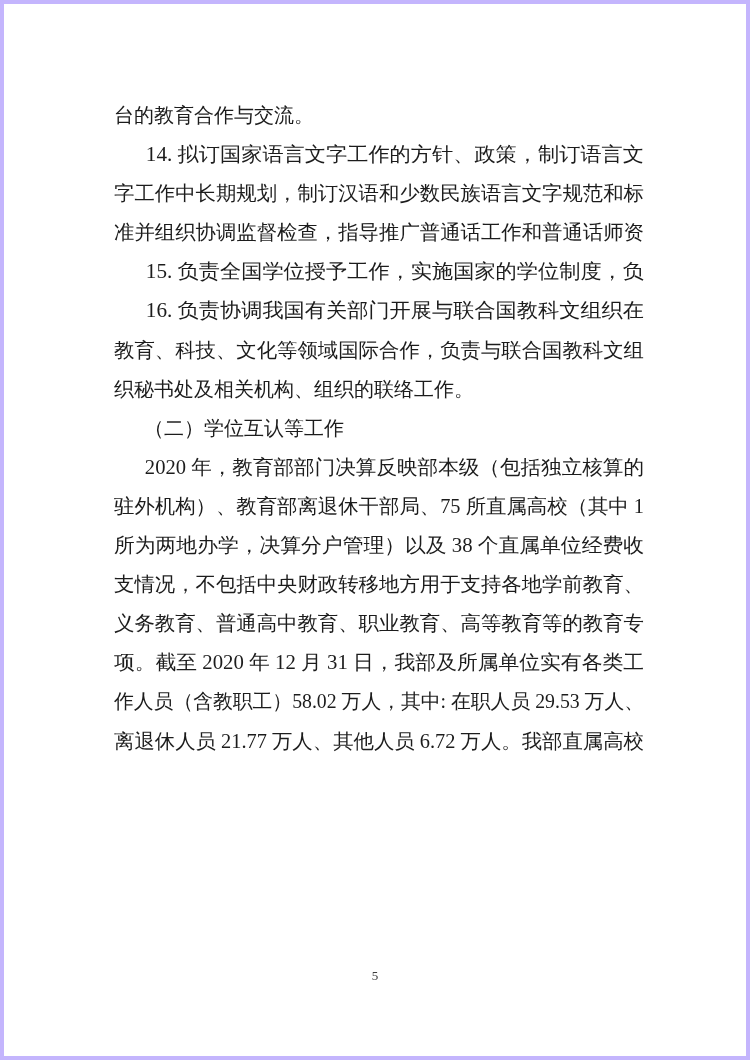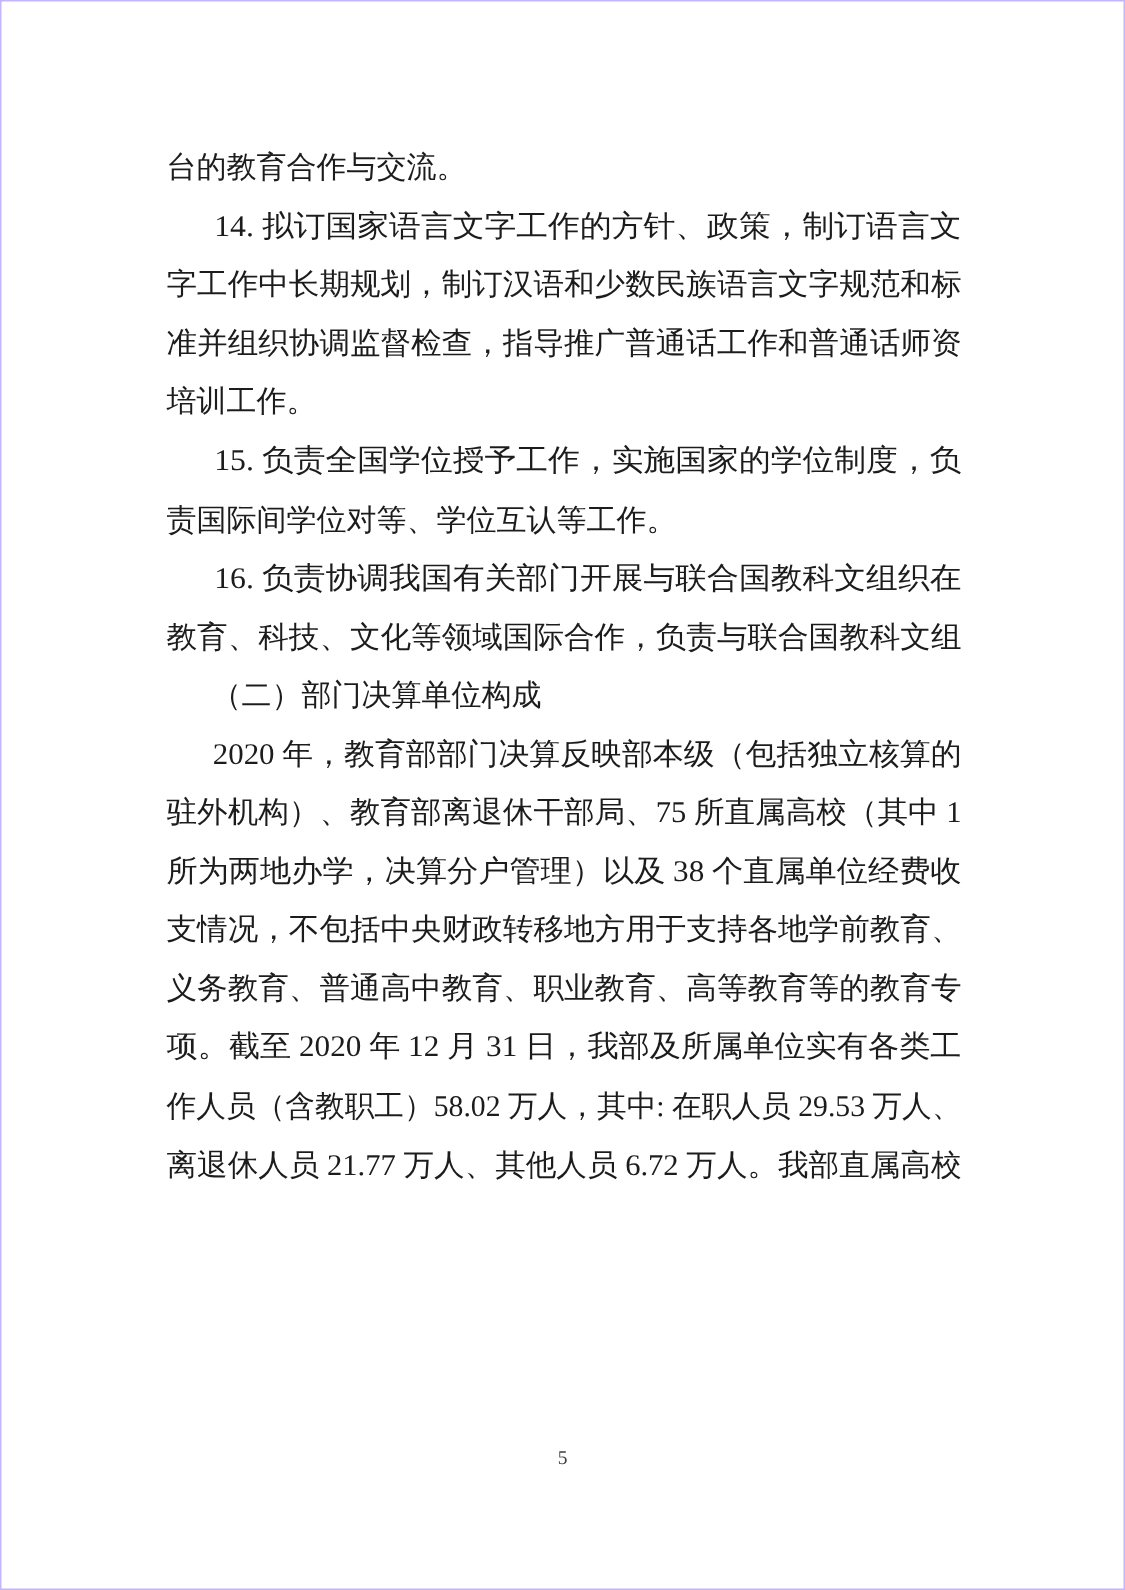--- a/index.html
+++ b/index.html
@@ -6,21 +6,21 @@
     margin: 0;
     padding: 0;
     background: #ffffff;
   }
   .page {
     position: relative;
     width: 750px;
     height: 1060px;
     background: #ffffff;
     box-sizing: border-box;
-    border: 1px solid #c4b5fd;
+    border: 4px solid #c4b5fd;
     font-family: "Liberation Serif", "DejaVu Serif", serif;
     overflow: hidden;
   }
   .doc {
     position: absolute;
     left: 110px;
     top: 92px;
     width: 530px;
   }
   .line {
@@ -56,26 +56,25 @@
 </style>
 </head>
 <body>
 
 <div class="page">
   <main class="doc">
     <p class="line">台的教育合作与交流。</p>
     <p class="line fill indent" style="transform: scaleX(1.06);">14. 拟订国家语言文字工作的方针、政策，制订语言文</p>
     <p class="line fill" style="transform: scaleX(1.01923);">字工作中长期规划，制订汉语和少数民族语言文字规范和标</p>
     <p class="line fill" style="transform: scaleX(1.01923);">准并组织协调监督检查，指导推广普通话工作和普通话师资</p>
-    <p class="line">培训工作。</p>
     <p class="line fill indent" style="transform: scaleX(1.06);">15. 负责全国学位授予工作，实施国家的学位制度，负</p>
-    <p class="line">责国际间学位对等、学位互认等工作。</p>
     <p class="line fill indent" style="transform: scaleX(1.06);">16. 负责协调我国有关部门开展与联合国教科文组织在</p>
     <p class="line fill" style="transform: scaleX(1.01923);">教育、科技、文化等领域国际合作，负责与联合国教科文组</p>
-    <p class="line indent heading">（二）部门决算单位构成</p>
+    <p class="line">织秘书处及相关机构、组织的联络工作。</p>
+    <p class="line indent heading">（二）学位互认等工作</p>
     <p class="line fill indent" style="transform: scaleX(1.02913);">2020 年，教育部部门决算反映部本级（包括独立核算的</p>
     <p class="line fill" style="transform: scaleX(1.01923);">驻外机构）、教育部离退休干部局、75 所直属高校（其中 1</p>
     <p class="line fill" style="transform: scaleX(1.03922);">所为两地办学，决算分户管理）以及 38 个直属单位经费收</p>
     <p class="line fill" style="transform: scaleX(1.01923);">支情况，不包括中央财政转移地方用于支持各地学前教育、</p>
     <p class="line fill" style="transform: scaleX(1.01923);">义务教育、普通高中教育、职业教育、高等教育等的教育专</p>
     <p class="line fill" style="transform: scaleX(1.03922);">项。截至 2020 年 12 月 31 日，我部及所属单位实有各类工</p>
     <p class="line fill" style="transform: scaleX(0.989614);">作人员（含教职工）58.02 万人，其中: 在职人员 29.53 万人、</p>
     <p class="line fill" style="transform: scaleX(1.01923);">离退休人员 21.77 万人、其他人员 6.72 万人。我部直属高校</p>
   </main>
 

